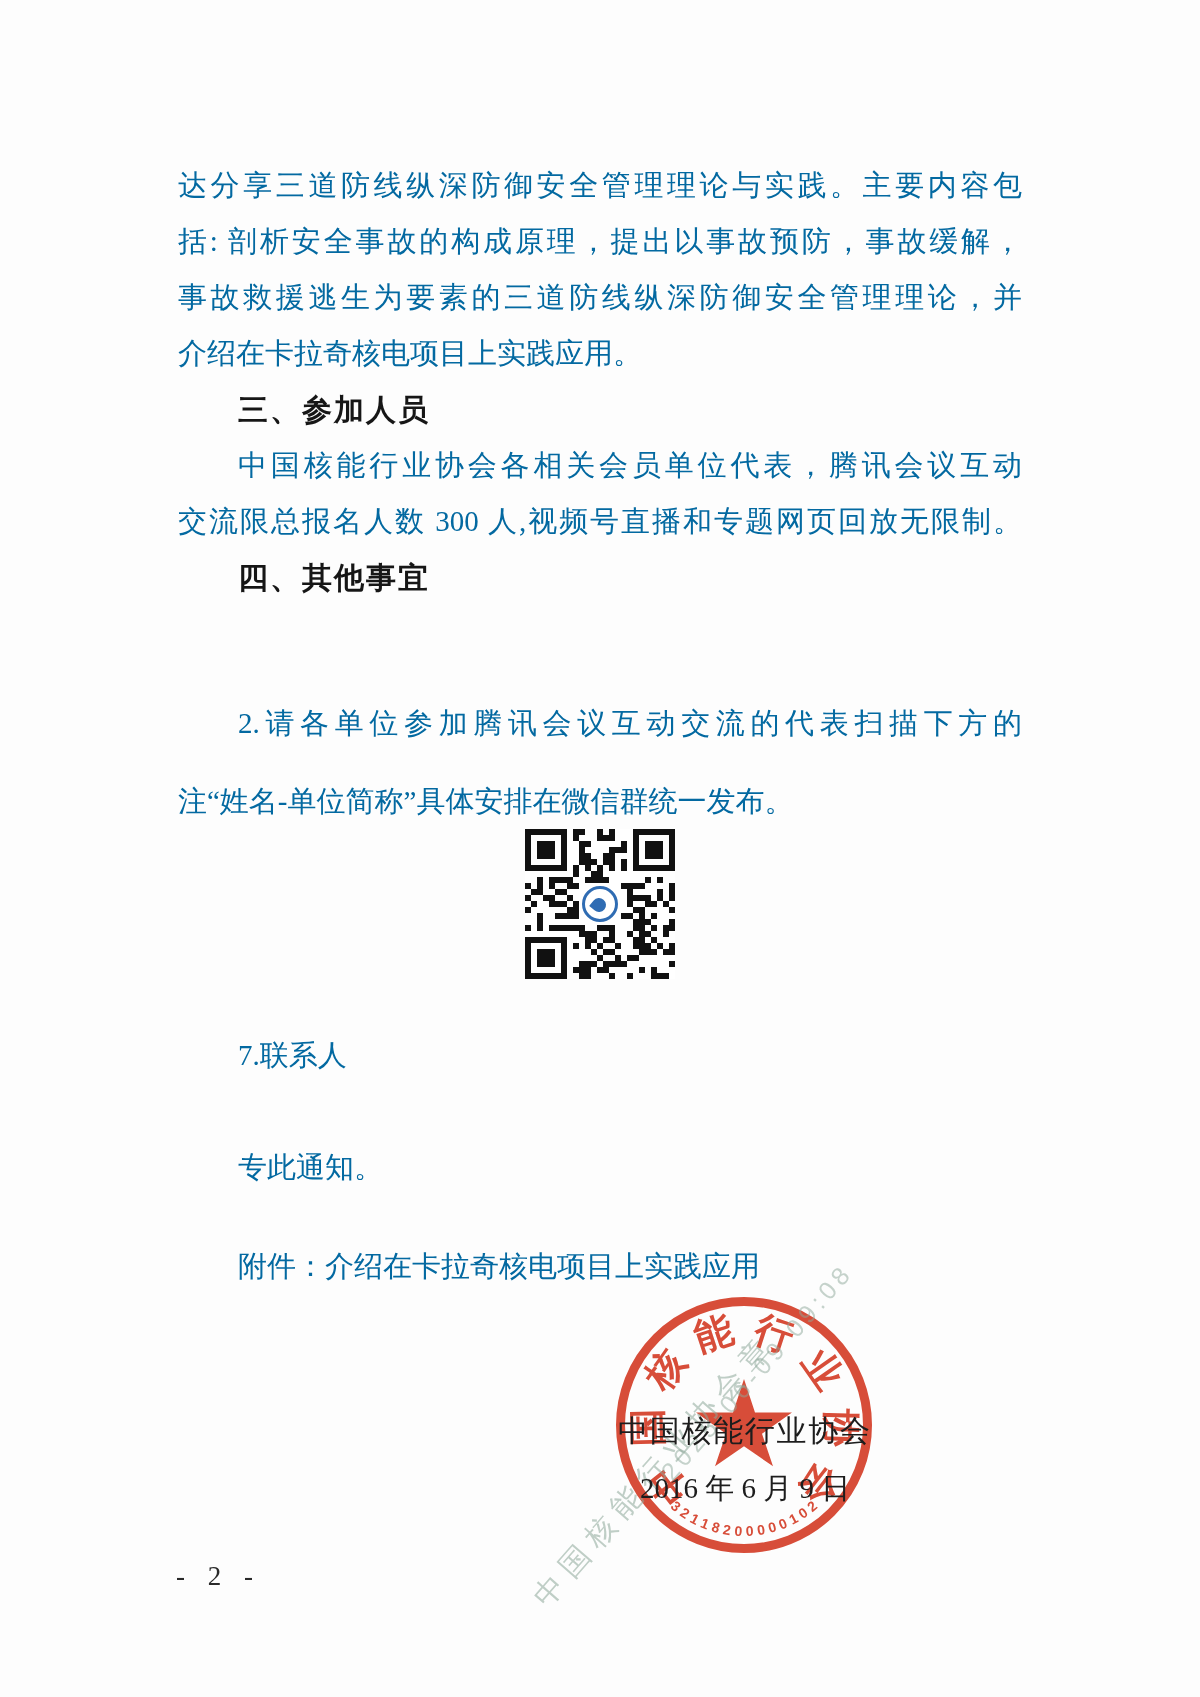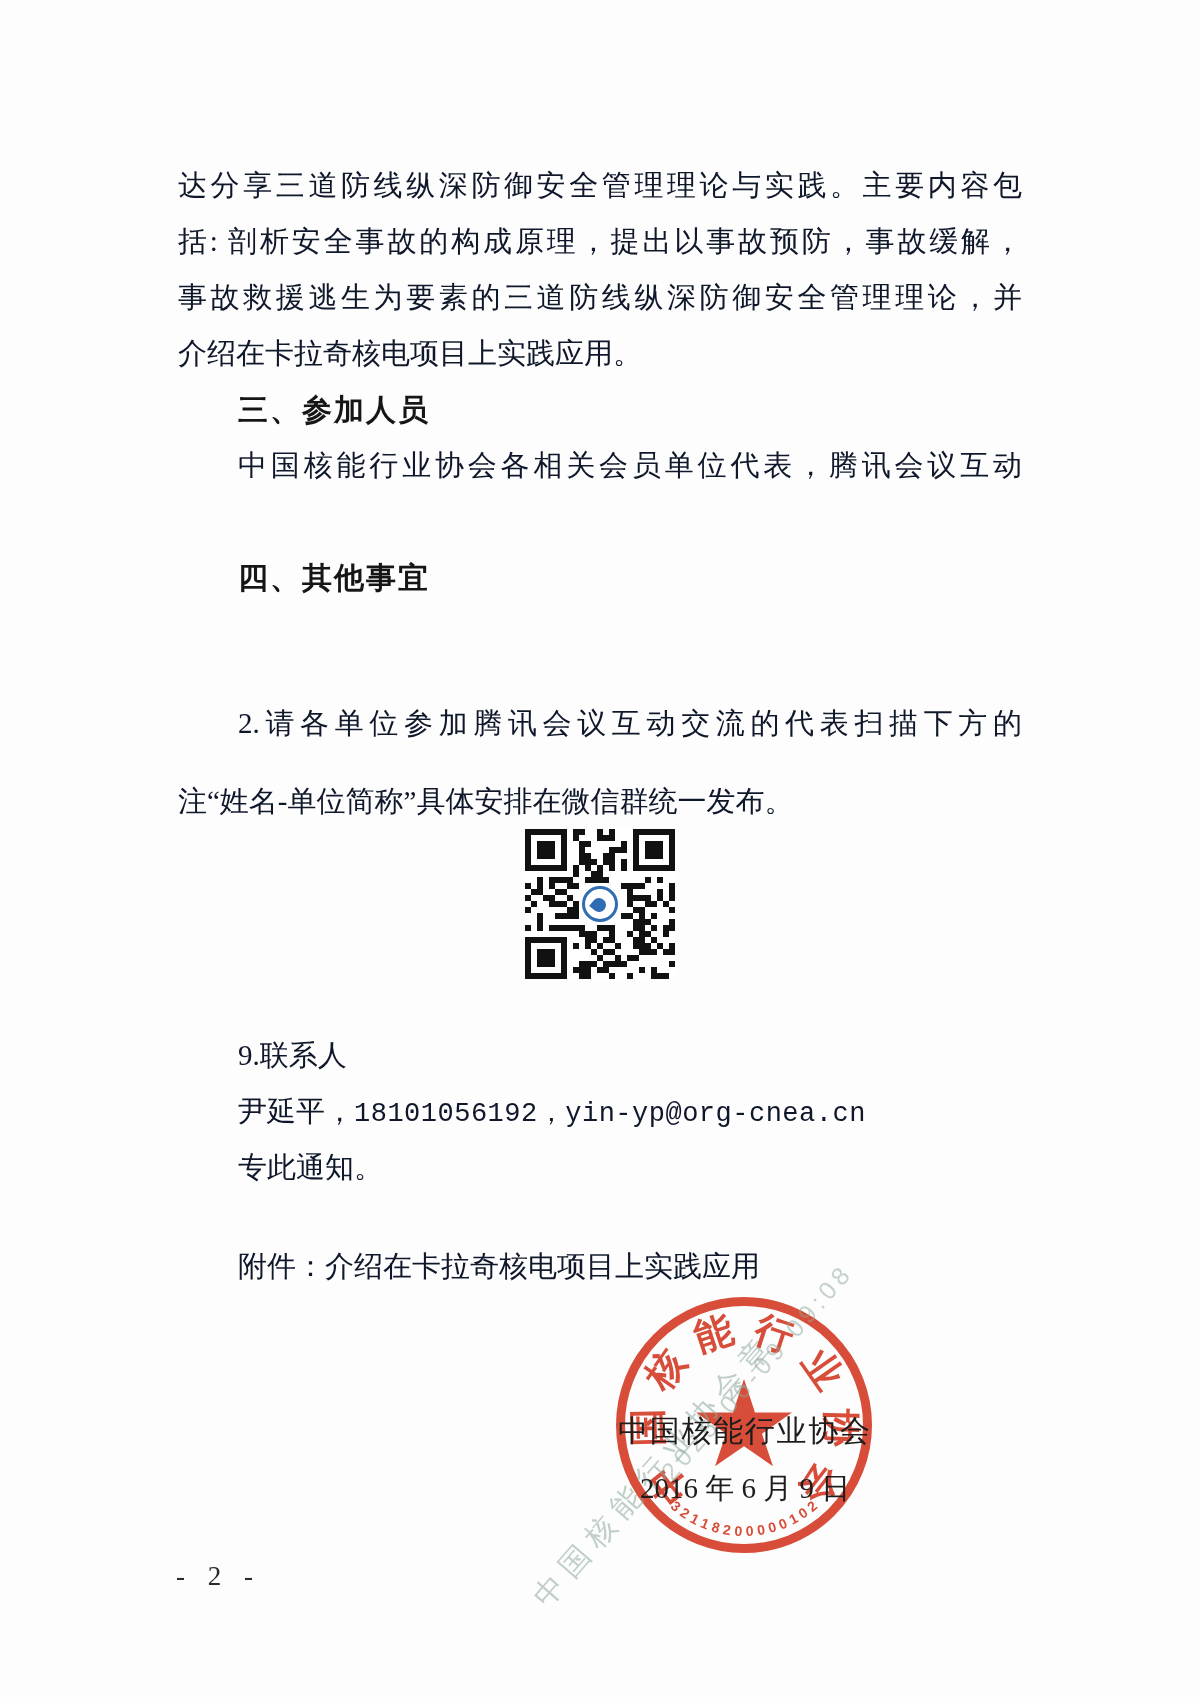--- a/index.html
+++ b/index.html
@@ -4,21 +4,21 @@
 <style>
   html,body{margin:0;padding:0;background:#e8e8e8;}
   .page{
     position:relative;width:1200px;height:1697px;background:#fdfdfd;
     margin:0 auto;overflow:hidden;
     font-family:"Liberation Serif","DejaVu Serif",serif;
     color:#262626;
   }
   .ln{
     position:absolute;left:178px;width:844px;
-    font-size:29px;line-height:1.35;color:#0f172a;
+    font-size:29px;line-height:1.35;color:#0369a1;
     font-family:"Liberation Serif","DejaVu Serif",serif;
   }
   .j{text-align:justify;text-align-last:justify;}
   .ind{padding-left:60px;width:784px;}
   .hd{
     font-family:"Liberation Sans","DejaVu Sans",sans-serif;
     font-weight:700;color:#161616;letter-spacing:2px;font-size:30px;
   }
   .mono{font-family:"Liberation Mono","DejaVu Sans Mono",monospace;font-size:27px;letter-spacing:0.5px;}
   
@@ -82,20 +82,21 @@
 
 <div class="page">
 
   <div class="ln j" style="top:166px">达分享三道防线纵深防御安全管理理论与实践。主要内容包</div>
   <div class="ln j" style="top:222px">括: 剖析安全事故的构成原理，提出以事故预防，事故缓解，</div>
   <div class="ln j" style="top:278px">事故救援逃生为要素的三道防线纵深防御安全管理理论，并</div>
   <div class="ln" style="top:334px">介绍在卡拉奇核电项目上实践应用。</div>
 
   <div class="ln hd ind" style="top:390px">三、参加人员</div>
   <div class="ln j ind" style="top:446px">中国核能行业协会各相关会员单位代表，腾讯会议互动</div>
+  <div class="ln j" style="top:502px">交流限总报名人数 300 人,视频号直播和专题网页回放无限制。</div>
 
   <div class="ln hd ind" style="top:558px">四、其他事宜</div>
   <div class="ln j ind" style="top:704px">2.请各单位参加腾讯会议互动交流的代表扫描下方的</div>
   <div class="ln" style="top:782px">注“姓名-单位简称”具体安排在微信群统一发布。</div>
 
   <div class="qr-wrap" id="qr">
     <div class="qr-logo">
       <div class="qr-logo-ring">
         <div class="qr-logo-swirl"></div>
       </div>
@@ -368,24 +369,21 @@
       <div class="qr-cell" style="left: 36px; top: 144px;"></div>
       <div class="qr-cell" style="left: 54px; top: 144px;"></div>
       <div class="qr-cell" style="left: 60px; top: 144px;"></div>
       <div class="qr-cell" style="left: 84px; top: 144px;"></div>
       <div class="qr-cell" style="left: 102px; top: 144px;"></div>
       <div class="qr-cell" style="left: 126px; top: 144px;"></div>
       <div class="qr-cell" style="left: 132px; top: 144px;"></div>
       <div class="qr-cell" style="left: 138px; top: 144px;"></div>
     </div>
 
-  <div class="ln ind" style="top:1036px">9.联系人</div>
-  <div class="ln ind" style="top:1092px">
-    <span>尹延平，</span><span class="mono">18101056192，yin-yp@org-cnea.cn</span>
-  </div>
+  <div class="ln ind" style="top:1036px">7.联系人</div>
   <div class="ln ind" style="top:1148px">专此通知。</div>
 
   <div class="ln ind" style="top:1247px">附件：介绍在卡拉奇核电项目上实践应用</div>
 
   <div class="wm wm1">中国核能行业协会章</div>
   <div class="wm wm2">2025-06-09 09:08</div>
 
   <div class="seal" id="seal">
     <div class="seal-ring"></div>
     <div class="seal-star"></div>

